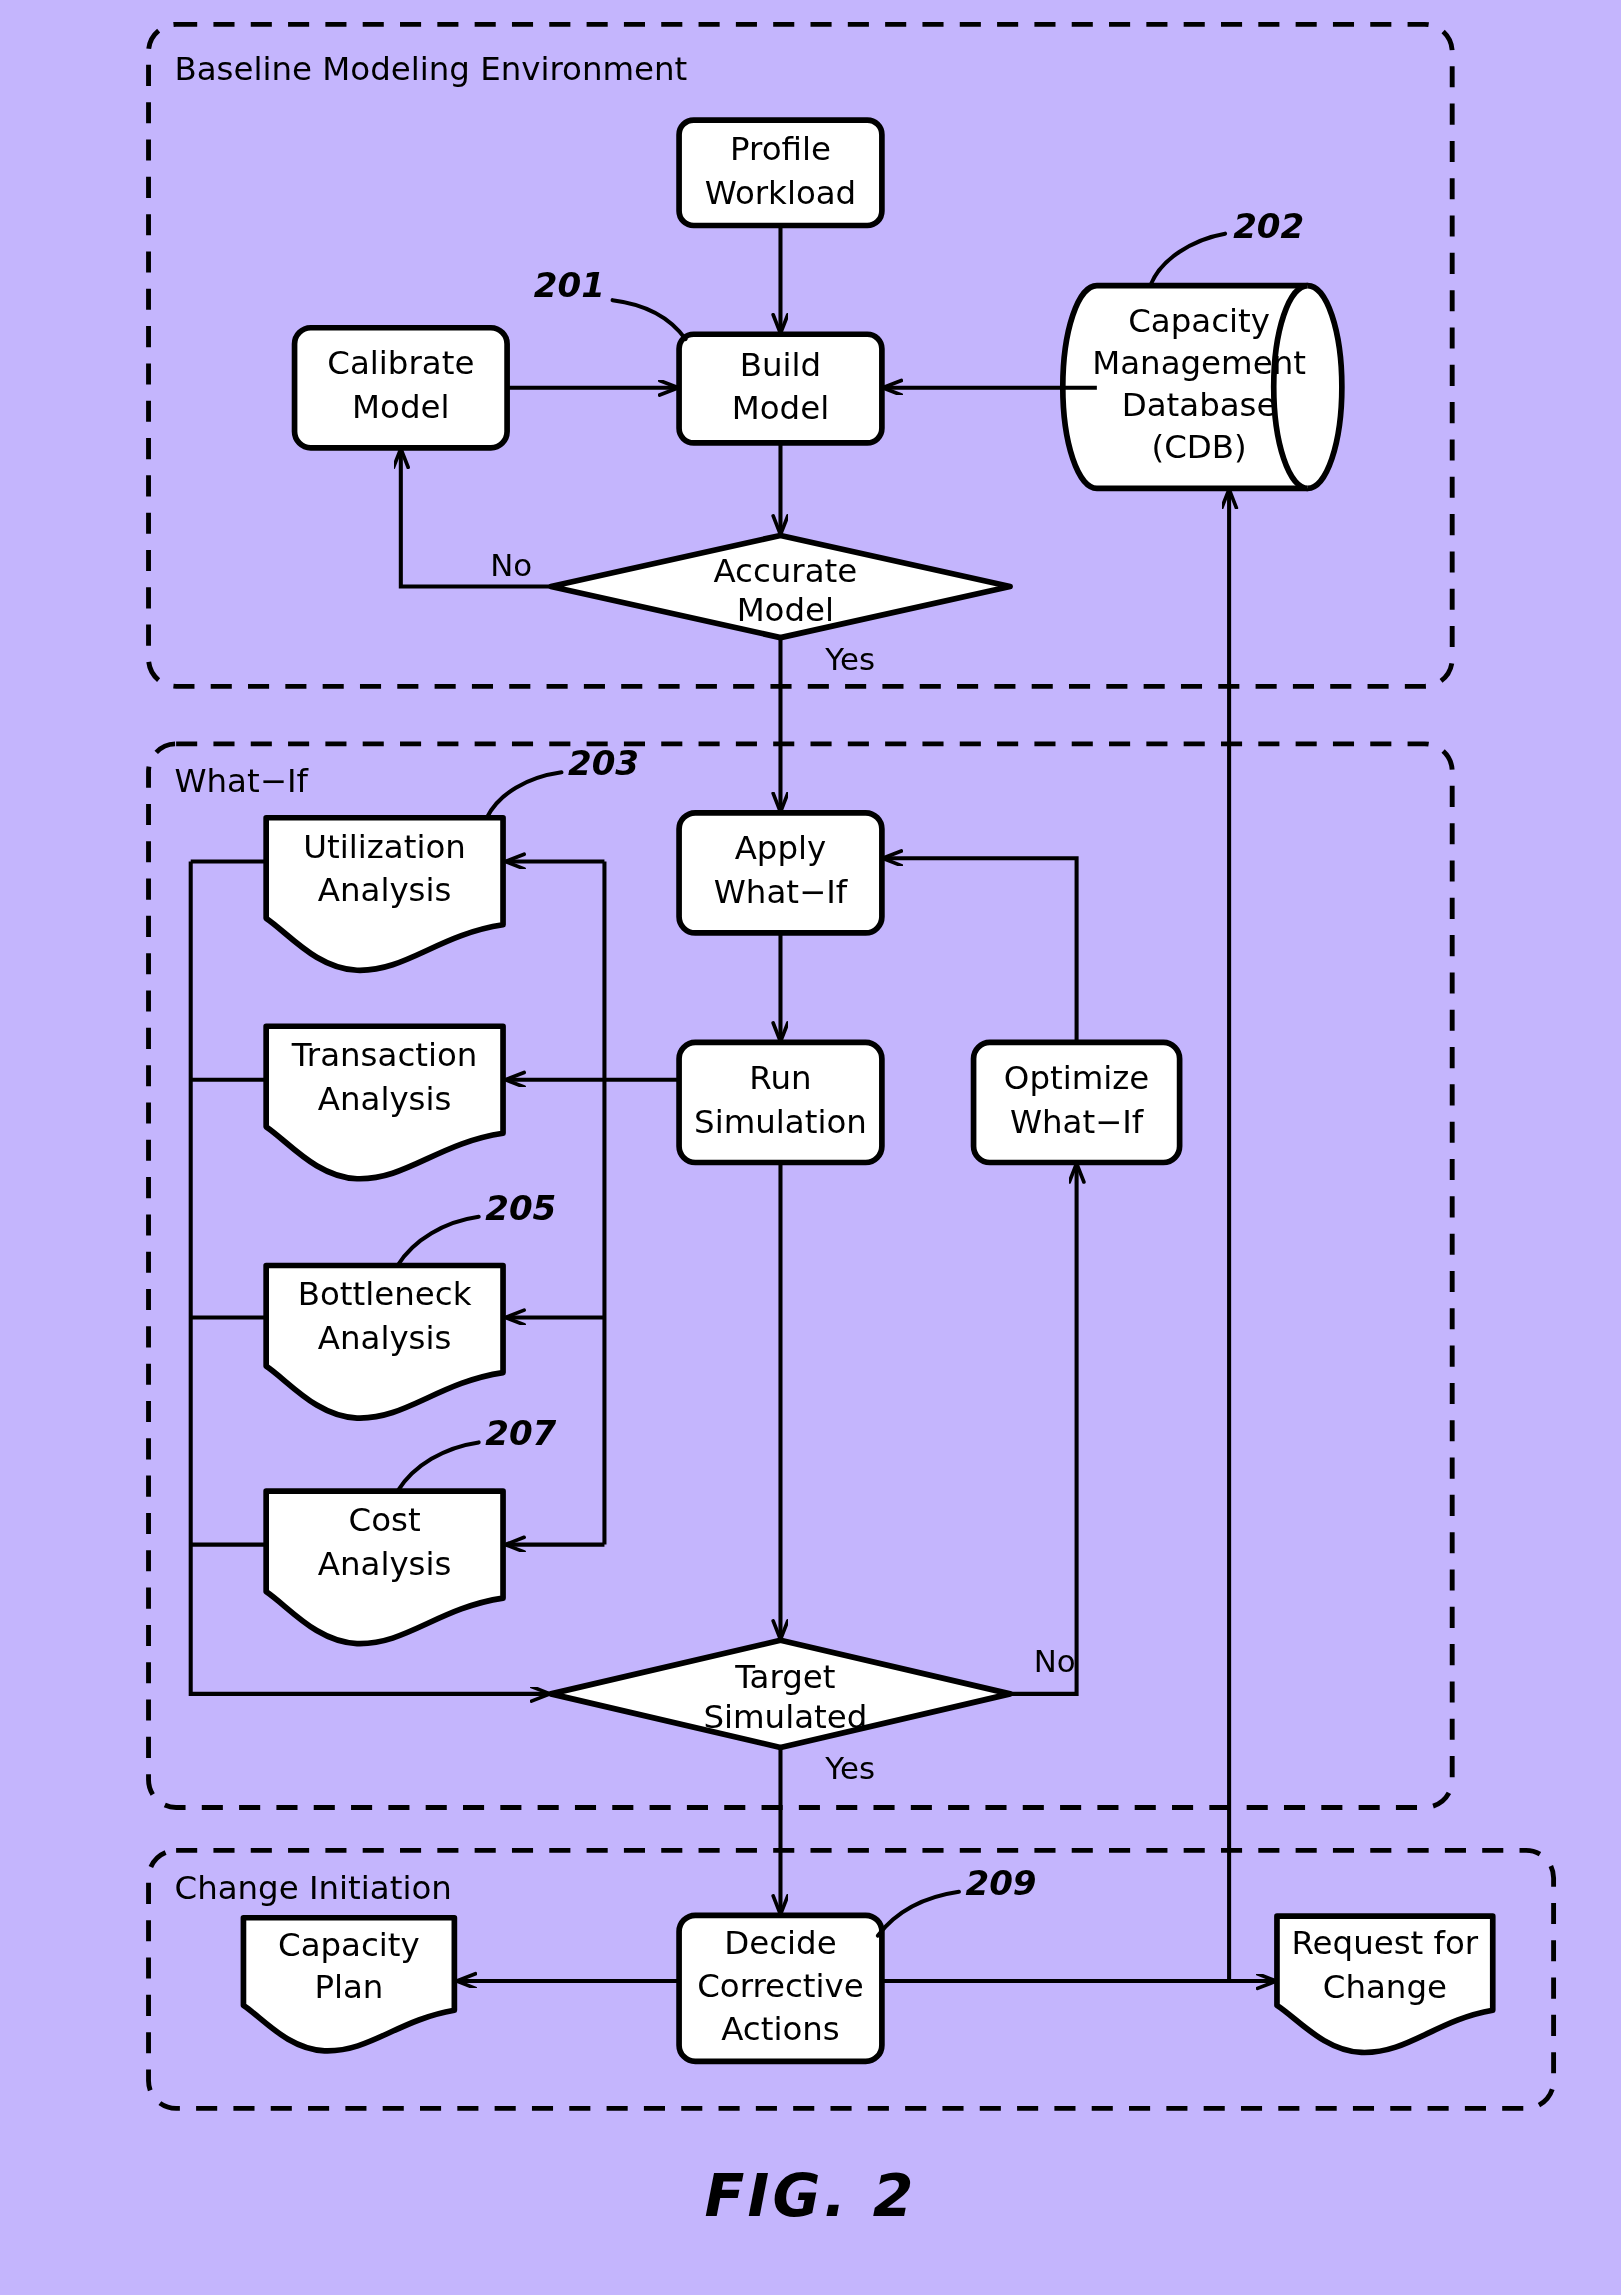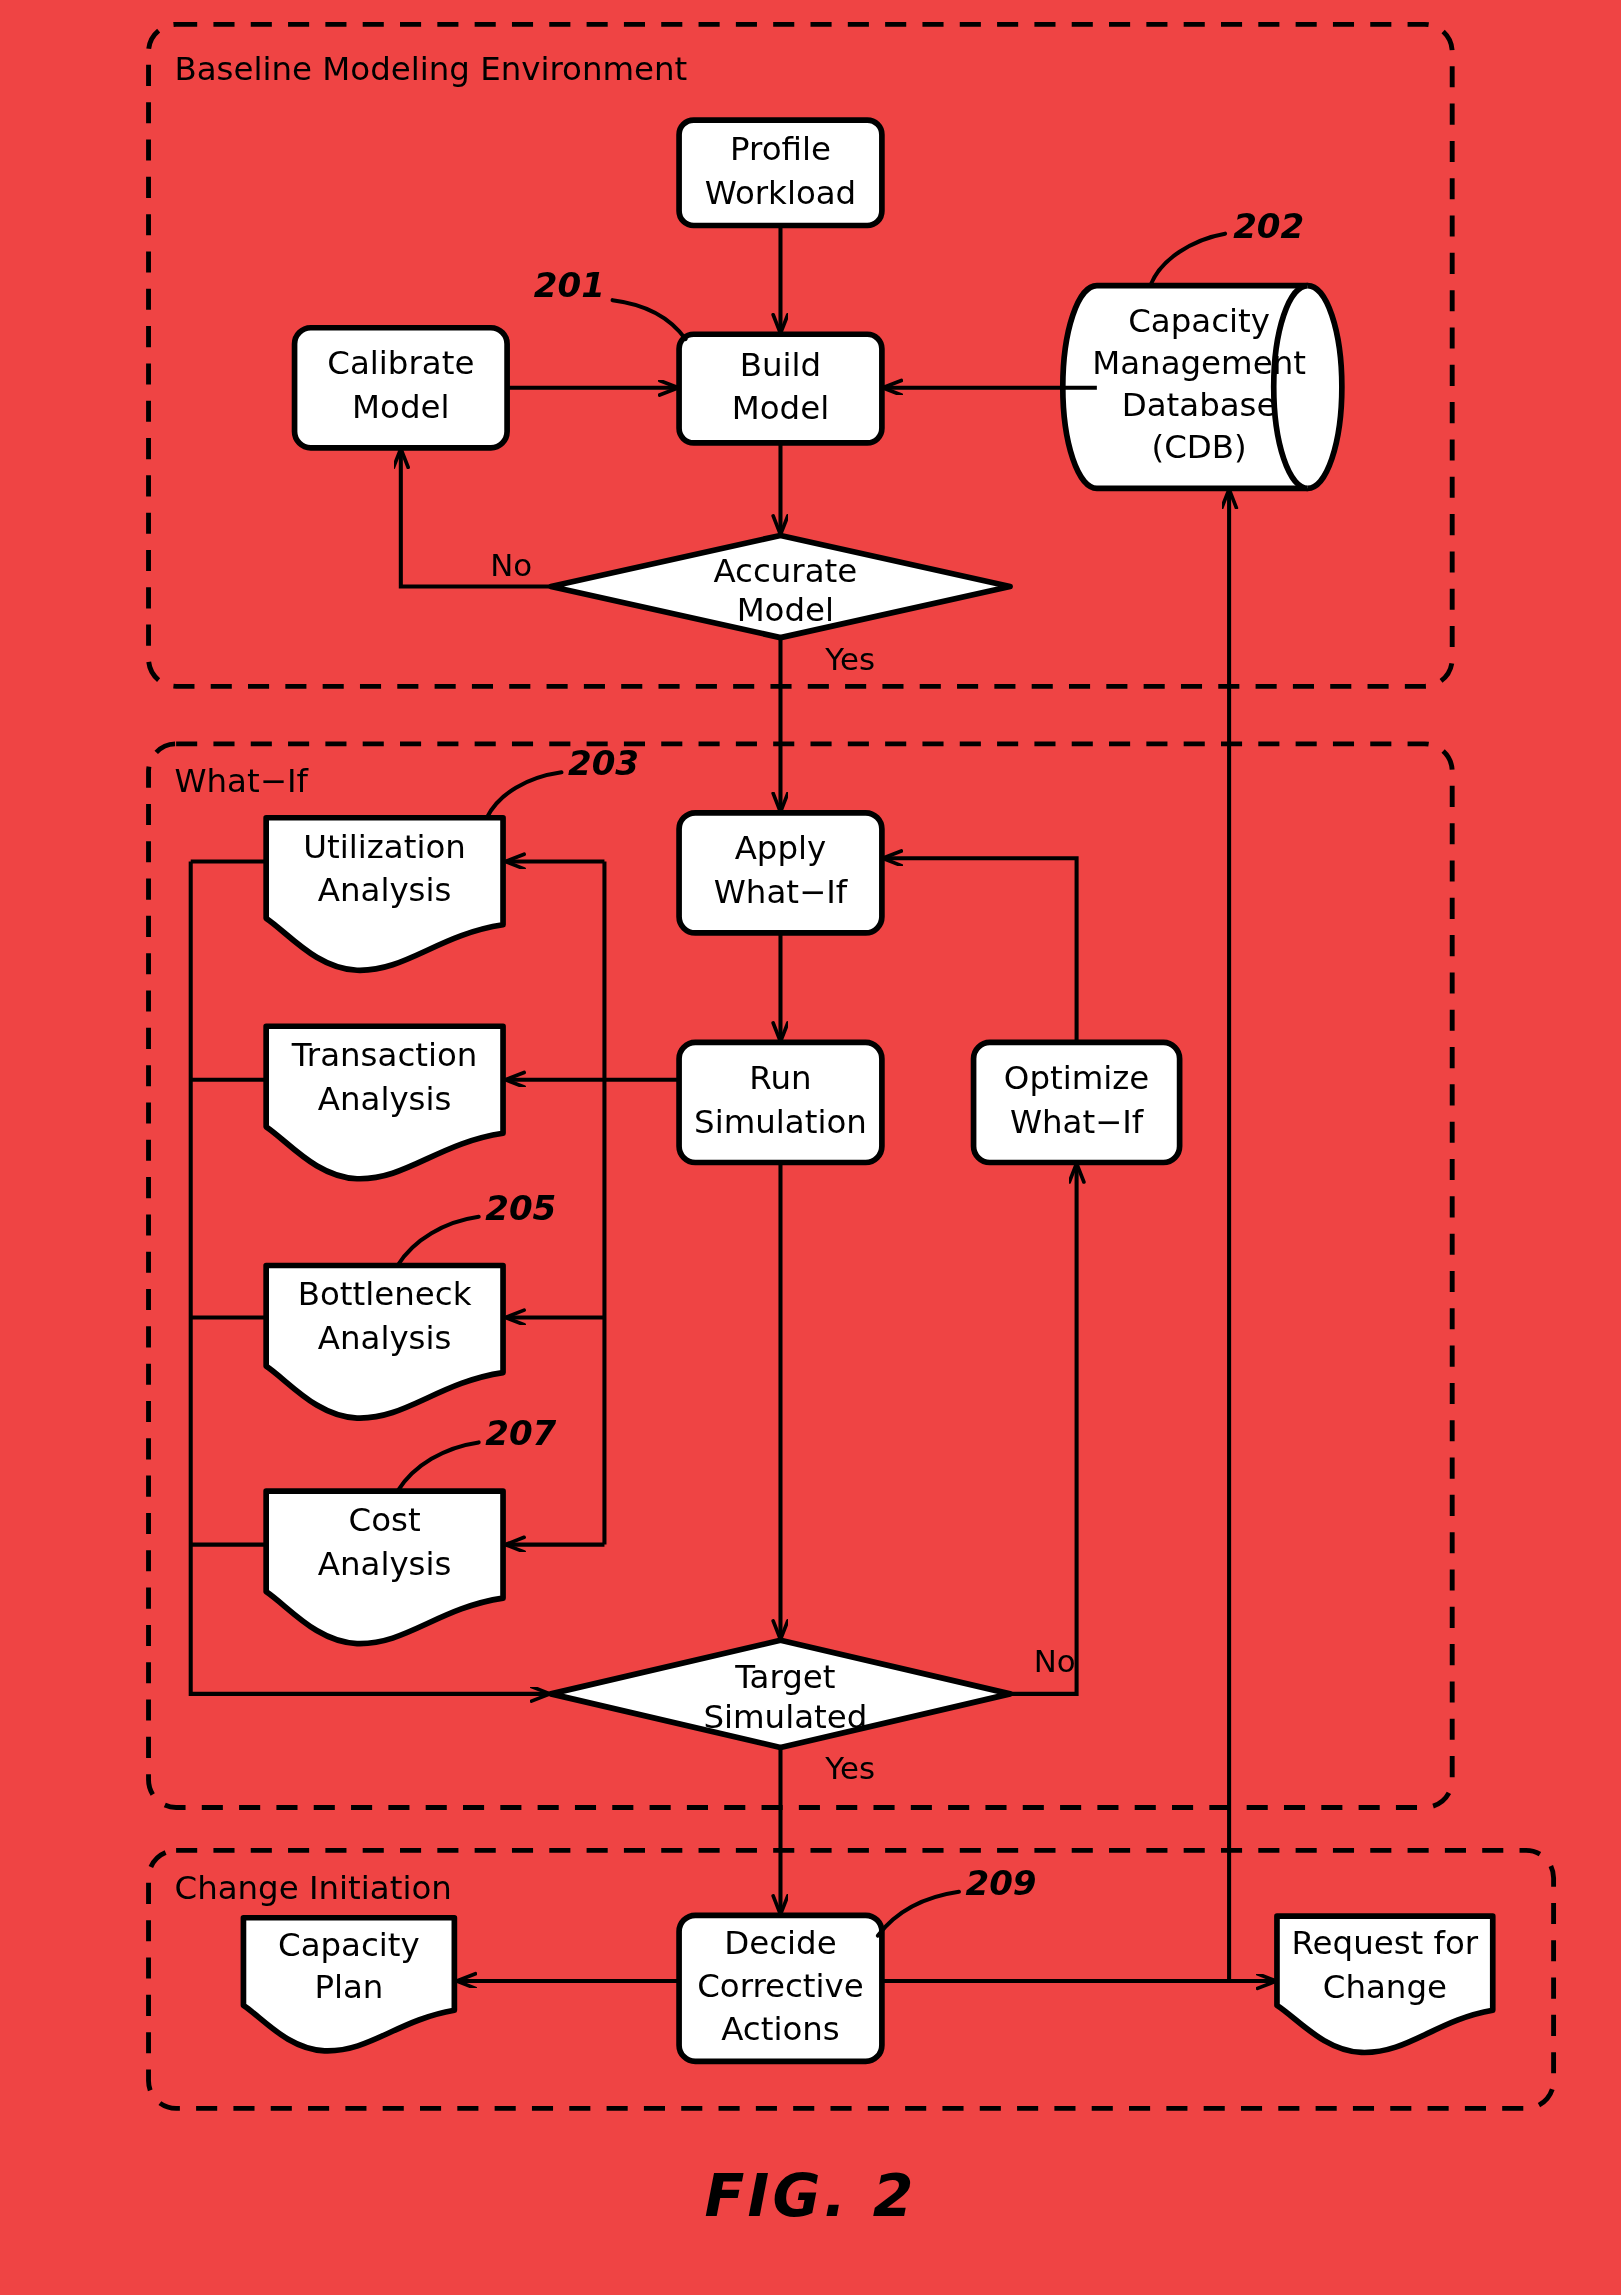--- a/index.html
+++ b/index.html
@@ -1,18 +1,18 @@
 <!DOCTYPE html>
 <html style="font-size:13px"><head>
 <meta charset="utf-8">
 <title>FIG. 2</title>
 <style>
   html,body{margin:0;padding:0;background:#ffffff;}
   body{width:1621px;height:2295px;position:relative;font-family:"DejaVu Sans","Liberation Sans",sans-serif;}
-  #stage{position:absolute;left:0;top:0;width:1621px;height:2295px;overflow:hidden;background:#ef4444;}
+  #stage{position:absolute;left:0;top:0;width:1621px;height:2295px;overflow:hidden;background:#c4b5fd;}
   svg#fig{position:absolute;left:0;top:0;width:1621px;height:2295px;}
   .nodetext{font-family:"DejaVu Sans","Liberation Sans",sans-serif;font-size:40px;fill:#000;text-anchor:middle;dominant-baseline:middle;}
   .paneltitle{font-family:"DejaVu Sans","Liberation Sans",sans-serif;font-size:40px;fill:#000;text-anchor:start;dominant-baseline:middle;}
   .edgelabel{font-family:"DejaVu Sans","Liberation Sans",sans-serif;font-size:38px;fill:#000;text-anchor:middle;dominant-baseline:middle;}
   .refnum{font-family:"DejaVu Sans","Liberation Sans",sans-serif;font-size:42px;font-style:italic;font-weight:bold;fill:#000;text-anchor:start;dominant-baseline:middle;}
   .figcaption{font-family:"DejaVu Sans","Liberation Sans",sans-serif;font-size:72px;font-style:italic;font-weight:bold;fill:#000;text-anchor:middle;dominant-baseline:middle;letter-spacing:4px;}
   .shape{fill:#ffffff;stroke:#000000;stroke-width:7;stroke-linejoin:round;}
   .panel{fill:none;stroke:#000000;stroke-width:6;stroke-dasharray:26 20;}
   .conn{fill:none;stroke:#000000;stroke-width:5;stroke-linecap:butt;}
   .leader{fill:none;stroke:#000000;stroke-width:5;stroke-linecap:round;}

